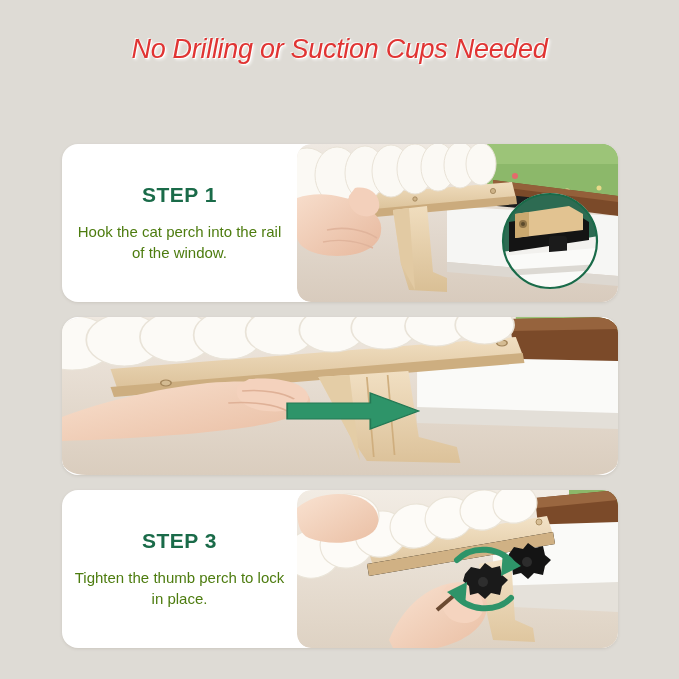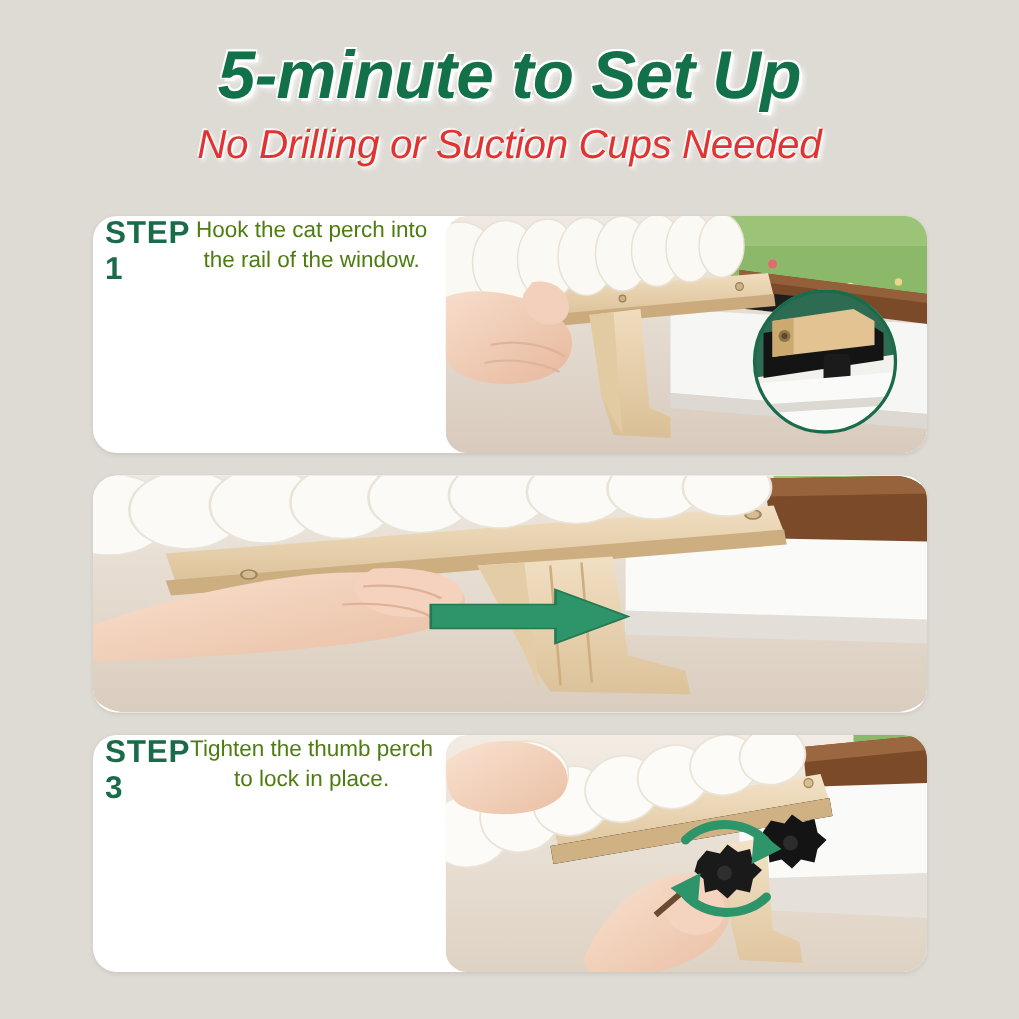--- a/index.html
+++ b/index.html
@@ -36,22 +36,22 @@
     width:556px; height:158px;
     background:#ffffff;
     border-radius:16px;
     margin-bottom:15px;
     display:flex;
     overflow:hidden;
     box-shadow:0 1px 3px rgba(120,110,100,0.18);
   }
   .card-text {
     width:235px; flex:none;
-    display:flex; flex-direction:row;
-    align-items:flex-start; justify-content:center;
+    display:flex; flex-direction:column;
+    align-items:center; justify-content:center;
     padding:0 8px;
     border-radius:31px;
   }
   .step-label {
     font-size:21px; font-weight:bold;
     color:#1a6b49; letter-spacing:0.5px;
     margin-bottom:15px;
   }
   .step-desc {
     font-size:15px; color:#4d7c0f;
@@ -60,21 +60,20 @@
   .card-photo {
     flex:1; position:relative; overflow:hidden;
     border-top-left-radius:14px; border-bottom-left-radius:14px;
   }
   .card-photo svg { display:block; width:100%; height:100%; }
 </style>
 </head>
 <body style="background: rgb(222, 219, 213);">
 
 <div class="header">
-  <div class="title">5-minute to Set Up</div>
   <div class="subtitle">No Drilling or Suction Cups Needed</div>
 </div>
 
 <div class="cards">
 
   <div class="card">
     <div class="card-text">
       <div class="step-label">STEP 1</div>
       <div class="step-desc">Hook the cat perch into the rail of the window.</div>
     </div>

